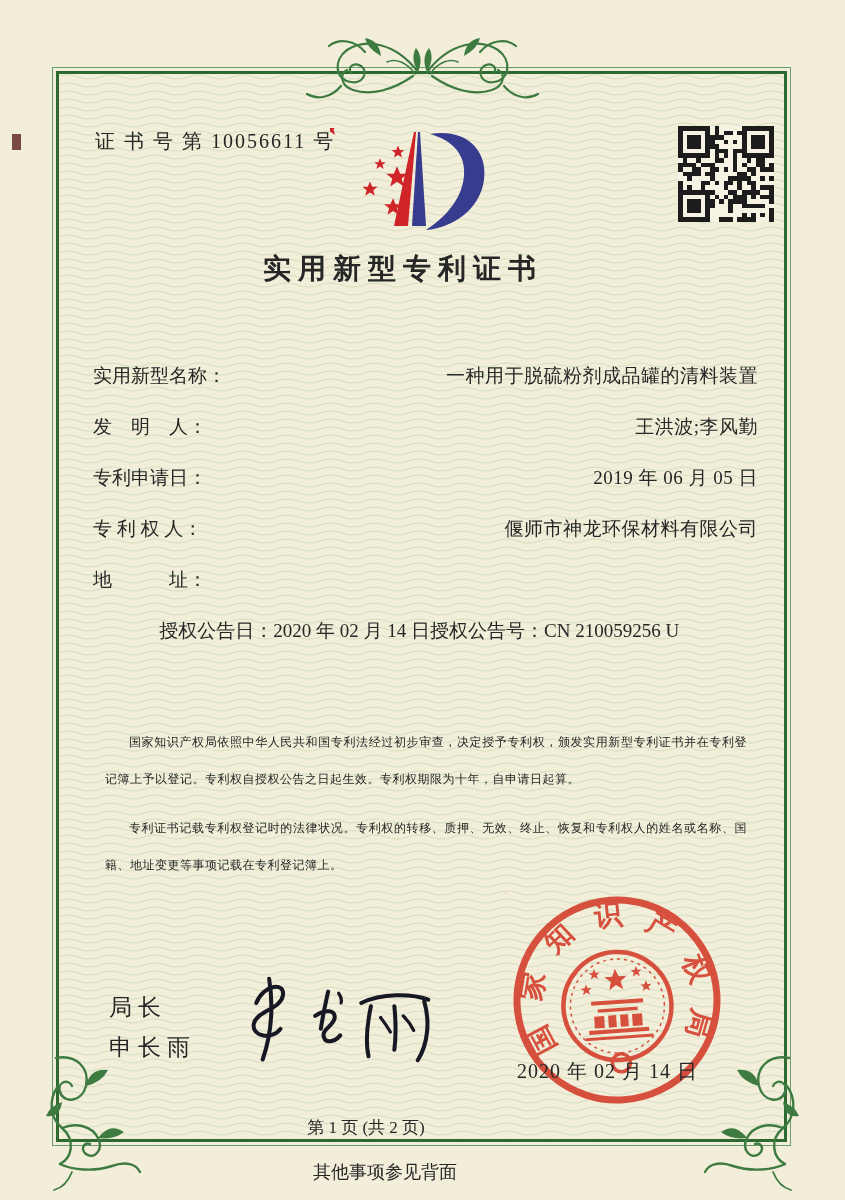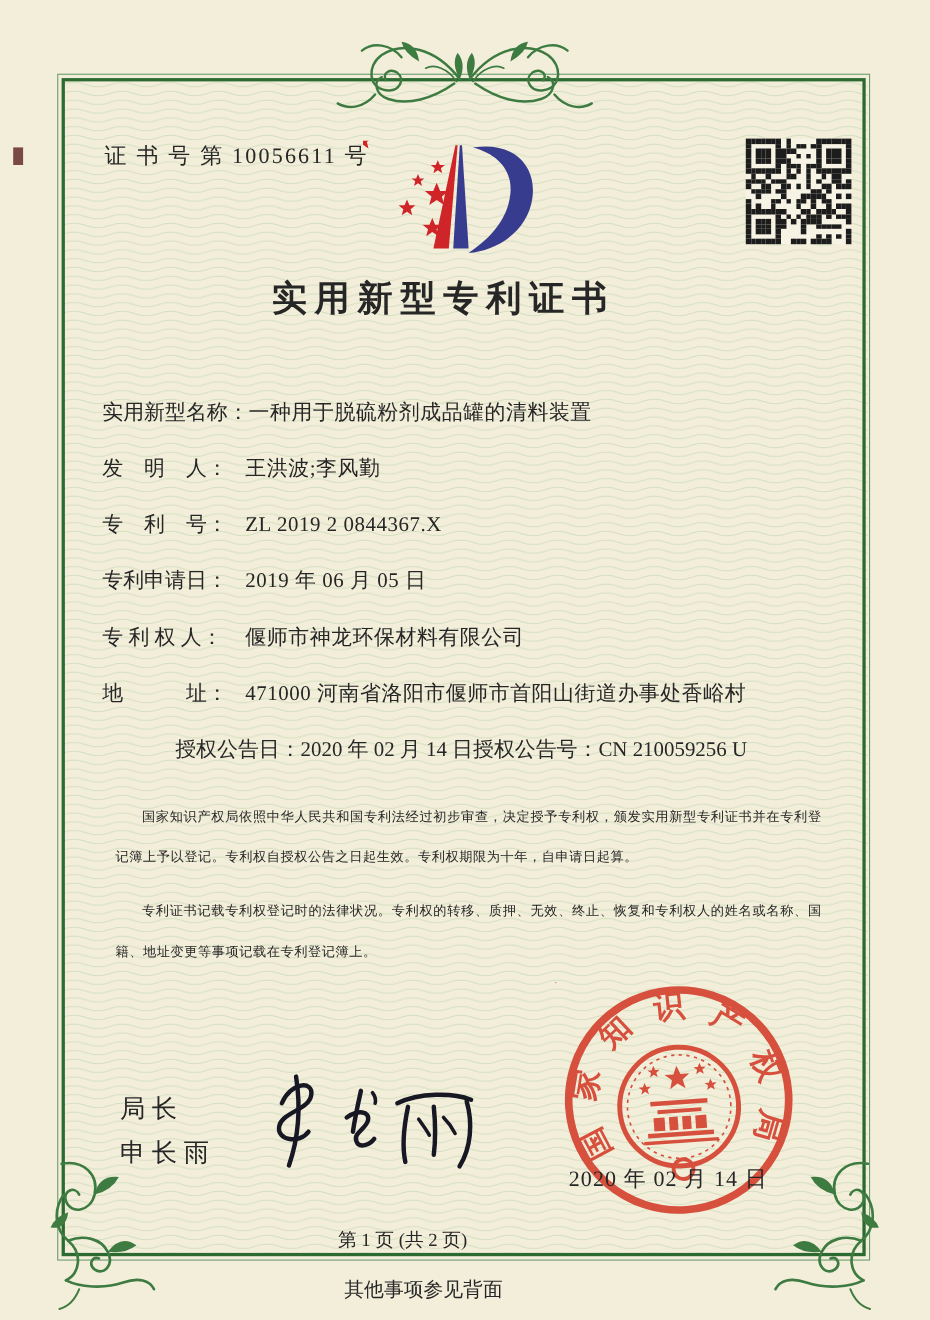--- a/index.html
+++ b/index.html
@@ -22,27 +22,27 @@
   .edge-mark{position:absolute;left:12px;top:134px;width:9px;height:16px;background:#5a1f1c;opacity:.8;}
   
   .cert-no{position:absolute;left:95px;top:128px;font-size:20px;letter-spacing:2px;z-index:1;}
   .logo{position:absolute;left:330px;top:128px;z-index:1;}
   .qr{position:absolute;left:678px;top:126px;width:96px;height:96px;z-index:1;
       display:grid;grid-template-columns:repeat(21,1fr);grid-template-rows:repeat(21,1fr);background:#f6f3e4;}
   .qr div{width:100%;height:100%;}
   .qr .on{background:#1c1c1c;}
   .title{
     position:absolute;left:0;top:250px;width:806px;text-align:center;
-    font-size:32px;font-weight:bold;letter-spacing:7px;z-index:1;
+    font-size:28px;font-weight:bold;letter-spacing:7px;z-index:1;
   }
   
   .fields{position:absolute;left:93px;top:362px;width:665px;z-index:1;}
   .frow{display:flex;align-items:flex-start;margin-bottom:23px;font-size:19px;line-height:28px;}
   .flabel{flex:0 0 130px;white-space:nowrap;}
-  .fvalue{flex:1;letter-spacing:.5px;}
+  .fvalue{flex:1;letter-spacing:.5px;text-align:right;}
   .grant{display:flex;font-size:19px;line-height:28px;}
   .grant .pair1{flex:0 0 337px;white-space:nowrap;text-align:right;}
   .grant .pair2{white-space:nowrap;}
   
   .body-text{position:absolute;left:93px;top:712px;width:666px;z-index:1;}
   .body-text p{
     margin:12px;font-size:12px;line-height:37px;text-align:justify;
     text-indent:2em;letter-spacing:.5px;
   }
   
@@ -591,34 +591,29 @@
 <div class="fields">
   <div class="frow">
     <span class="flabel">实用新型名称：</span>
     <span class="fvalue">一种用于脱硫粉剂成品罐的清料装置</span>
   </div>
   <div class="frow">
     <span class="flabel">发　明　人：</span>
     <span class="fvalue">王洪波;李风勤</span>
   </div>
   <div class="frow">
-    <span class="flabel">专　利　号：</span>
-    <span class="fvalue">ZL 2019 2 0844367.X</span>
-  </div>
-  <div class="frow">
     <span class="flabel">专利申请日：</span>
     <span class="fvalue">2019 年 06 月 05 日</span>
   </div>
   <div class="frow">
     <span class="flabel">专 利 权 人：</span>
     <span class="fvalue">偃师市神龙环保材料有限公司</span>
   </div>
   <div class="frow">
     <span class="flabel">地　　　址：</span>
-    <span class="fvalue">471000 河南省洛阳市偃师市首阳山街道办事处香峪村</span>
   </div>
   <div class="grant">
     <span class="pair1"><span>授权公告日：</span><span>2020 年 02 月 14 日</span></span>
     <span class="pair2"><span>授权公告号：</span><span>CN 210059256 U</span></span>
   </div>
 </div>
 
 <div class="body-text">
   <p>国家知识产权局依照中华人民共和国专利法经过初步审查，决定授予专利权，颁发实用新型专利证书并在专利登记簿上予以登记。专利权自授权公告之日起生效。专利权期限为十年，自申请日起算。</p>
   <p>专利证书记载专利权登记时的法律状况。专利权的转移、质押、无效、终止、恢复和专利权人的姓名或名称、国籍、地址变更等事项记载在专利登记簿上。</p>

